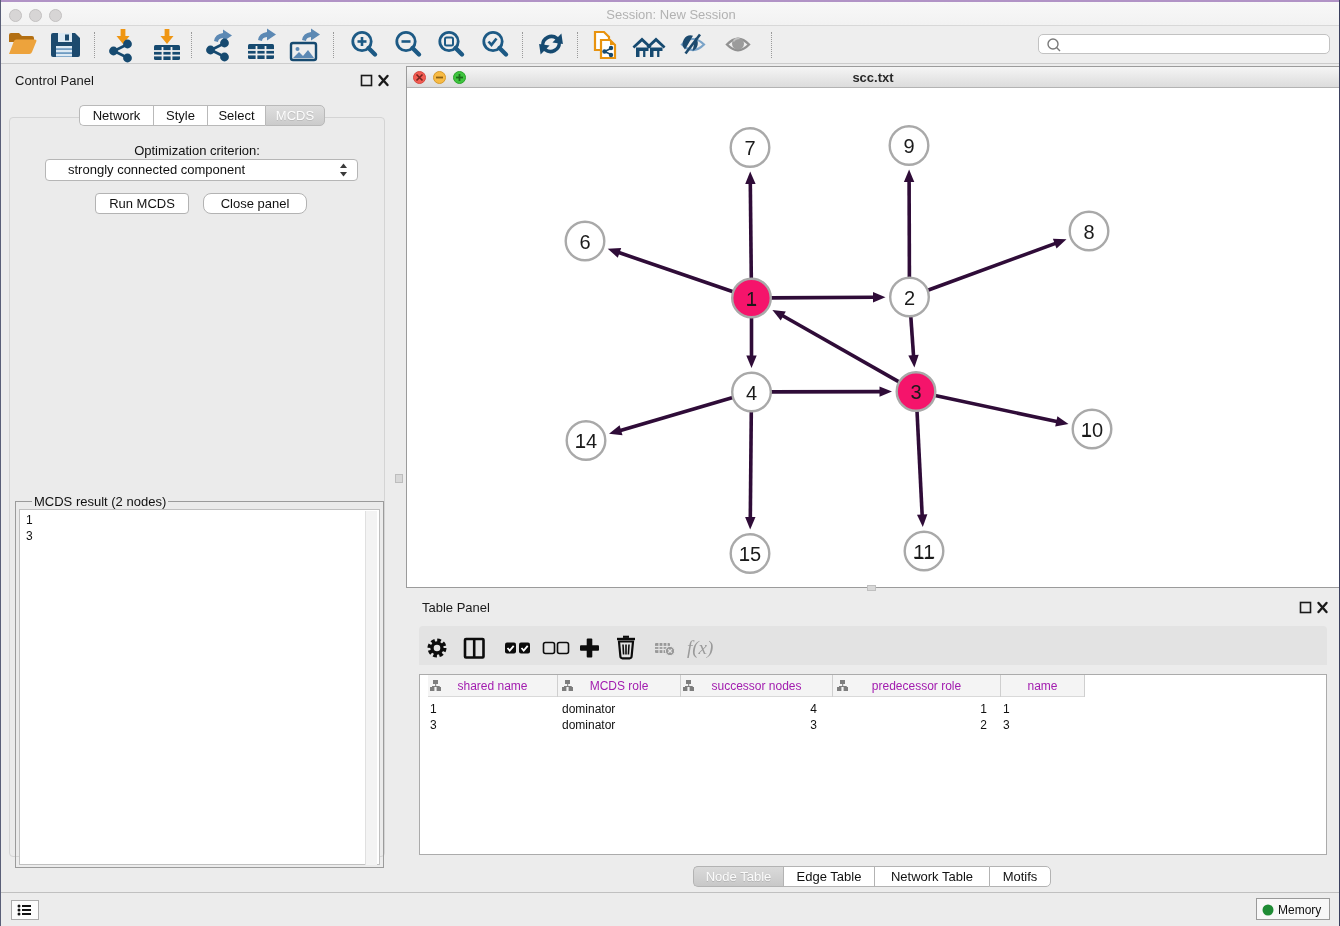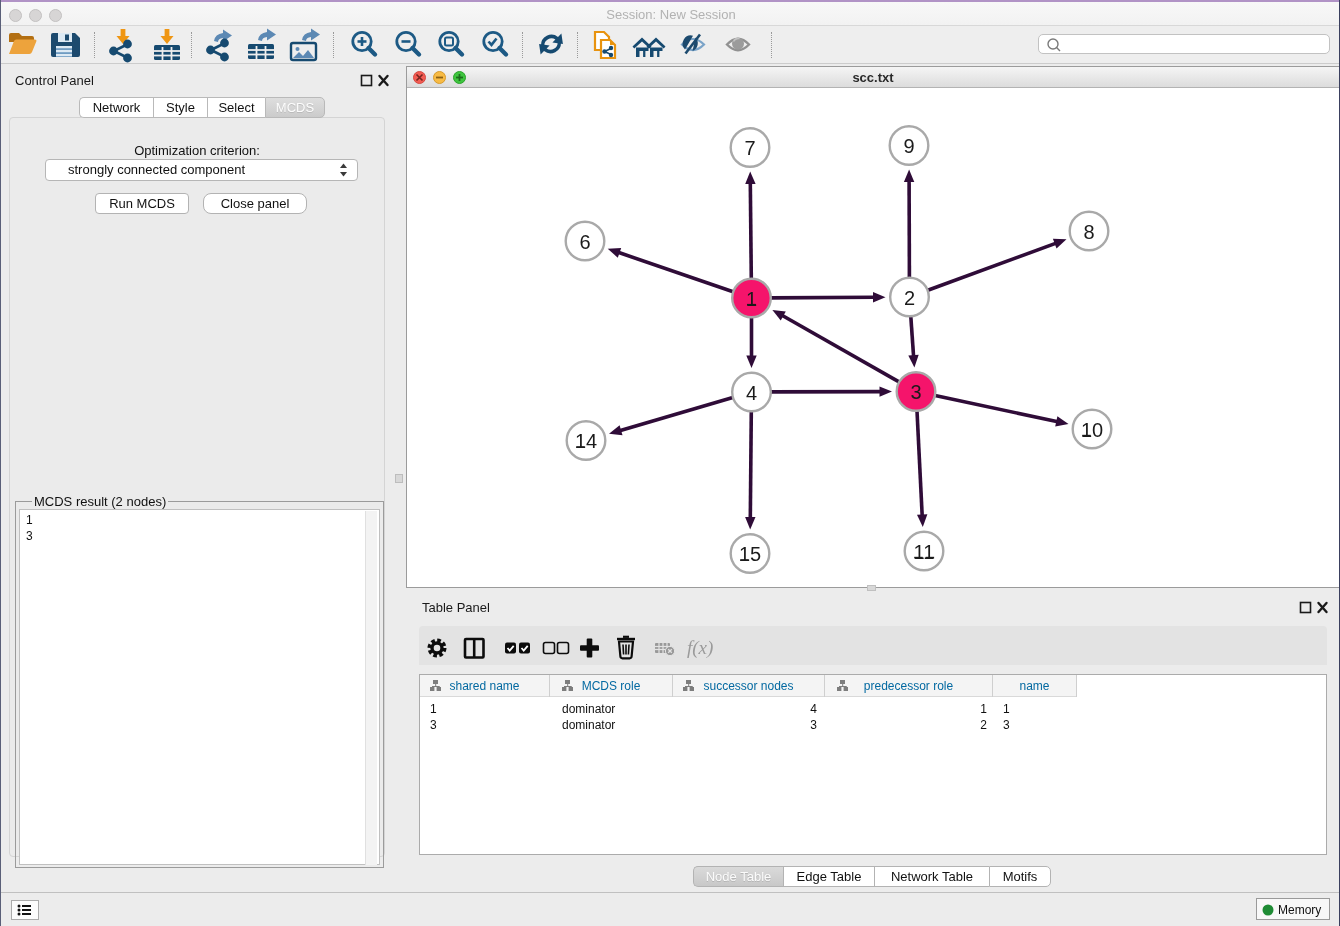--- a/index.html
+++ b/index.html
@@ -22,21 +22,21 @@
 .tbsep { position:absolute; top:6px; height:26px; width:0;
   border-left:1px dotted #9a9a9a; }
 .searchbox { position:absolute; left:1037px; top:8px; width:292px; height:20px;
   background:#ffffff; border:1px solid #c2c2c2; border-radius:5px; }
 
 
 .cpanel { position:absolute; left:0; top:66px; width:392px; height:826px; background:#ececec; }
 .cp-head { position:absolute; left:14px; top:7px; font-size:13px; color:#1a1a1a; }
 .cp-content { position:absolute; left:8px; top:51px; width:376px; height:740px;
   background:#ebebeb; border:1px solid #d4d4d4; border-radius:4px; }
-.tabs { position:absolute; left:78px; top:31px; height:21px; display:flex; z-index:5; }
+.tabs { position:absolute; left:78px; top:39px; height:21px; display:flex; z-index:5; }
 .tab { height:21px; font-size:13px; color:#111; background:#fff; border:1px solid #b9b9b9;
   border-right:none; display:flex; align-items:center; justify-content:center; }
 .tab.sel { background:linear-gradient(#dedede,#cbcbcb); color:#fdfdfd; border-right:1px solid #b9b9b9;
   border-radius:0 5px 5px 0; text-shadow:0 1px 0 #bbb; }
 .tab.first { border-radius:5px 0 0 5px; }
 .opt-label { position:absolute; left:0; top:77px; width:100%; text-align:center;
   font-size:13px; color:#111; }
 .dropdown { position:absolute; left:44px; top:93px; width:313px; height:22px; background:#fff;
   border:1px solid #b6b6b6; border-radius:4px; font-size:13px; color:#111; line-height:20px;
   padding-left:22px; }
@@ -61,22 +61,22 @@
 .net-canvas { position:absolute; left:0; top:21px; width:932px; height:499px; background:#fff; }
 .light { position:absolute; top:4px; width:13px; height:13px; border-radius:50%; }
 
 
 .tpanel { position:absolute; left:392px; top:592px; width:948px; height:300px; background:#ececec; }
 .tp-head { position:absolute; left:29px; top:8px; font-size:13px; color:#1a1a1a; }
 .tp-toolbar { position:absolute; left:26px; top:34px; width:908px; height:39px;
   background:#e3e3e3; border-radius:4px 4px 0 0; }
 .tp-table { position:absolute; left:26px; top:82px; width:908px; height:181px;
   background:#fff; border:1px solid #ababab; }
-.th-row { position:absolute; left:0; top:0; height:22px; background:#f4f4f4;
-  border-bottom:1px solid #d9d9d9; font-size:12px; color:#0369a1; }
+.th-row { position:absolute; left:8px; top:0; height:22px; background:#f4f4f4;
+  border-bottom:1px solid #d9d9d9; font-size:12px; color:#a21caf; }
 .th-cell { position:absolute; top:0; height:22px; border-right:1px solid #cfcfcf;
   text-align:center; line-height:22px; }
 .td { position:absolute; font-size:12px; color:#111; height:16px; line-height:16px; }
 .bt-tabs { position:absolute; left:300px; top:274px; height:21px; display:flex; font-size:13px; }
 .bt { height:21px; background:#fff; border:1px solid #b3b3b3; border-right:none;
   display:flex; align-items:center; justify-content:center; color:#111; }
 .bt.sel { background:linear-gradient(#dadada,#c8c8c8); color:#fbfbfb; text-shadow:0 1px 0 #b5b5b5; border-radius:5px 0 0 5px; }
 .bt.last { border-right:1px solid #b3b3b3; border-radius:0 5px 5px 0; }
 
 

